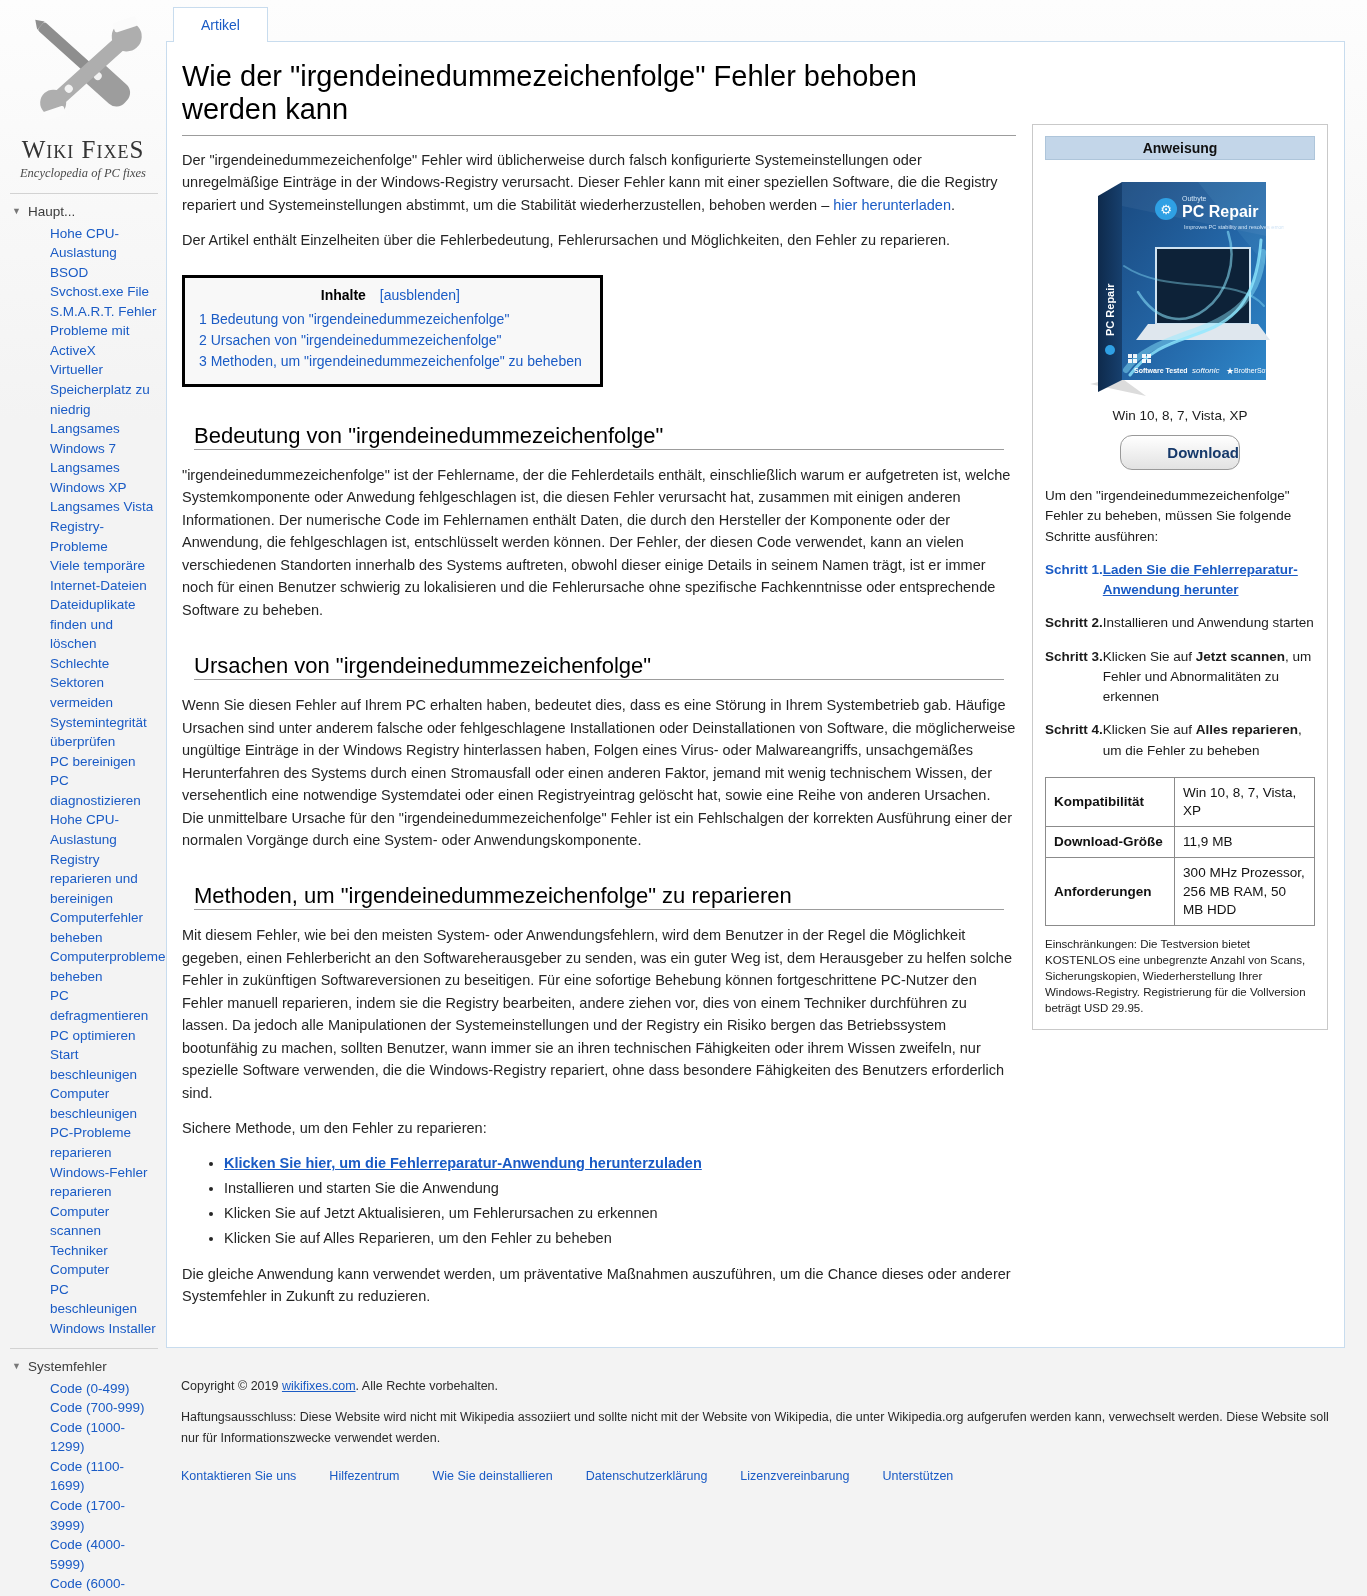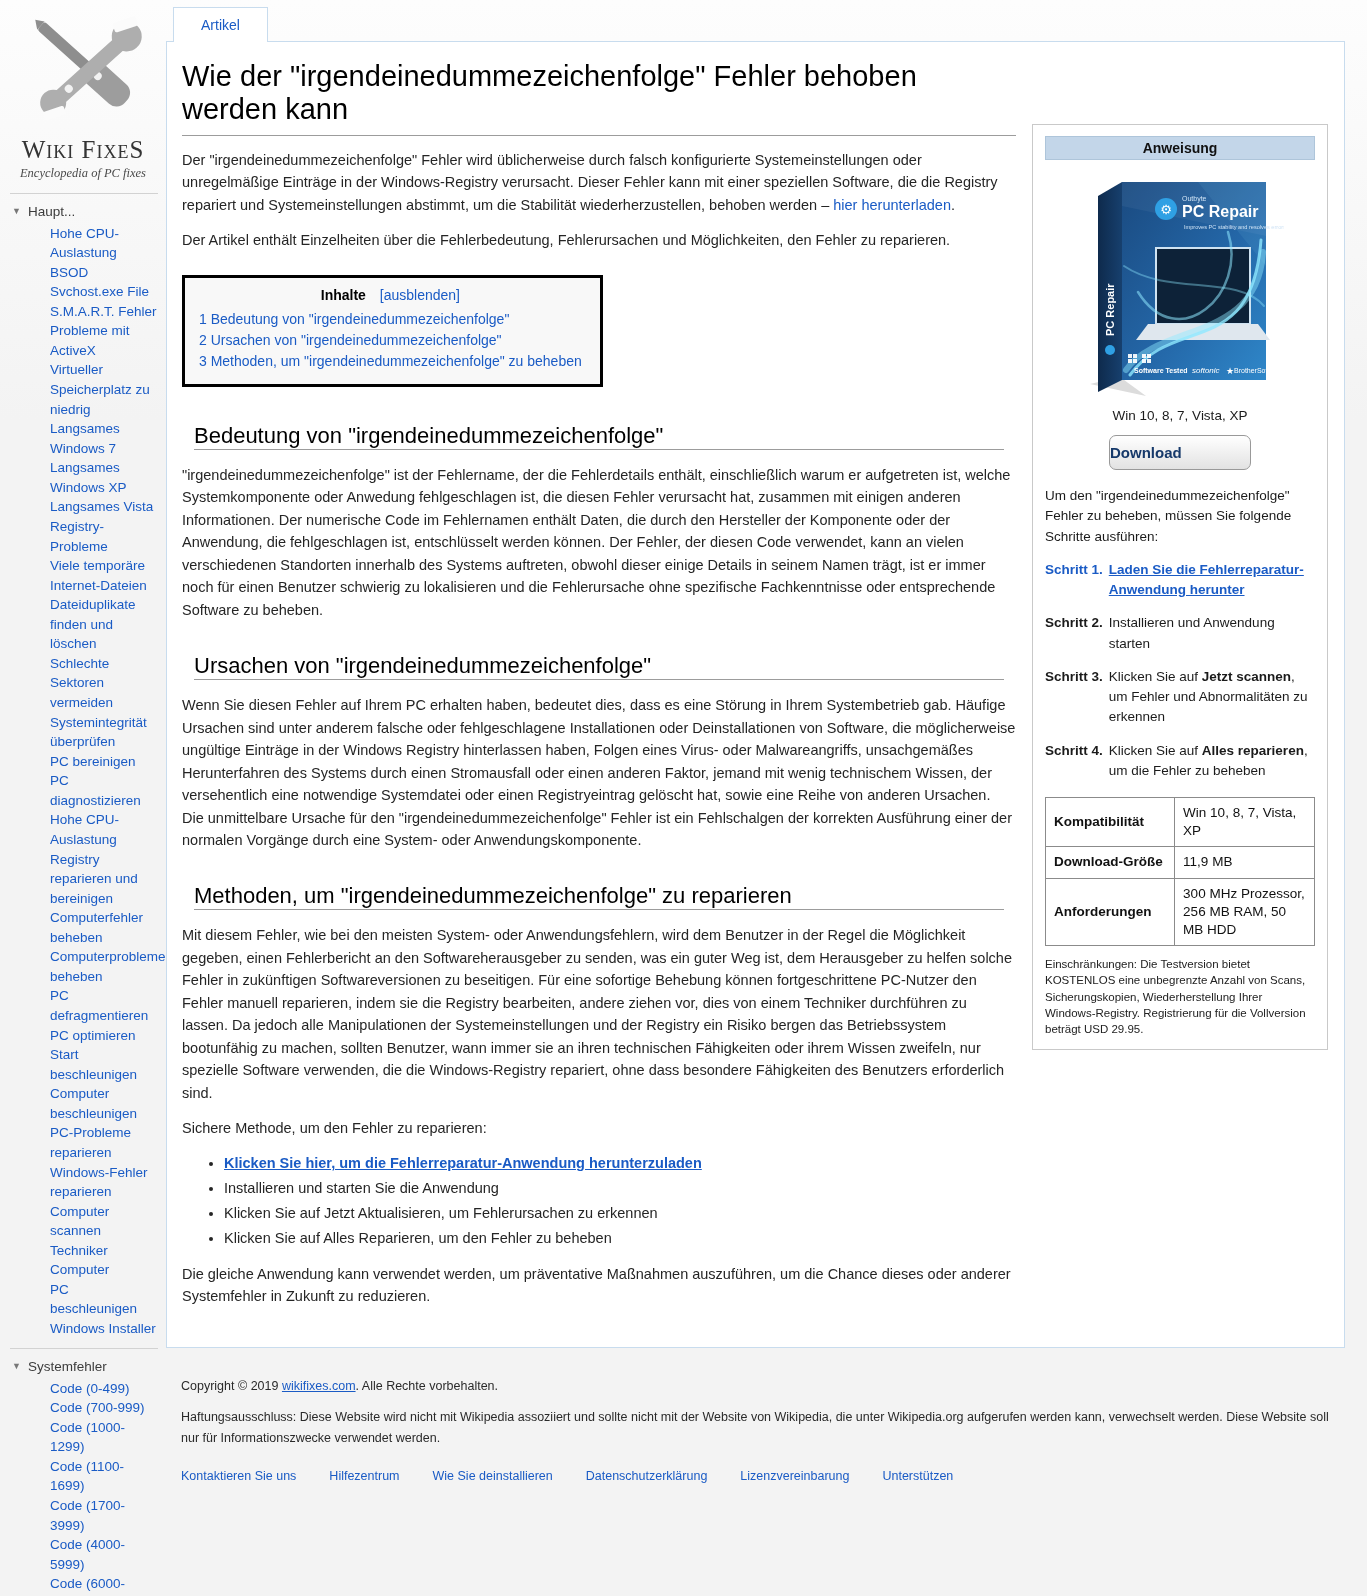--- a/index.html
+++ b/index.html
@@ -50,24 +50,24 @@
 
   ul.bullets { margin:10px 0 14px; padding-left:42px; }
   ul.bullets li { font-size:14.5px; line-height:1.45; margin:4px 0; }
   a.dl-link { font-weight:bold; text-decoration:underline; }
 
   
   .instr { border:1px solid #c9c9c9; background:#fff; padding:11px 12px 12px; }
   .instr-head { background:#c3d6e9; border:1px solid #aec5da; text-align:center; font-weight:bold; font-size:14px; color:#111; padding:3px 0; }
   .product-wrap { text-align:center; padding:14px 0 2px; }
   .compat { font-size:13.5px; text-align:center; margin:4px 0 12px; color:#1b1b1b; }
-  .dl-btn { display:block; margin:0 auto 16px; width:142px; padding:8px 0; background:linear-gradient(#ffffff,#e2e2e2); border:1px solid #999; border-radius:7px; font-weight:bold; font-size:15px; color:#16396a; text-align:left; cursor:pointer; font-family:inherit; }
+  .dl-btn { display:block; margin:0 auto 16px; width:120px; padding:8px 0; background:linear-gradient(#ffffff,#e2e2e2); border:1px solid #999; border-radius:12px; font-weight:bold; font-size:15px; color:#16396a; text-align:right; cursor:pointer; font-family:inherit; }
   .steps-intro { font-size:13.5px; line-height:1.5; color:#1b1b1b; margin:4px 0 2px; }
   .step { display:flex; font-size:13.5px; line-height:1.5; margin:13px 0; color:#1b1b1b; }
-  .step-label { font-weight:bold; white-space:nowrap; margin-right:6px; }
+  .step-label { font-weight:bold; white-space:nowrap; }
   .step-label.blue { color:var(--link); }
   .step-body a { font-weight:bold; text-decoration:underline; }
   .spec-table { border-collapse:collapse; width:100%; margin-top:16px; font-size:13.5px; color:#111; }
   .spec-table td { border:1px solid #8b8b8b; padding:6px 8px; vertical-align:middle; line-height:1.35; }
   .spec-table td.lbl { font-weight:bold; width:48%; }
   .fine { font-size:11.5px; line-height:1.4; color:#222; margin-top:10px; }
 
   
   .footer { padding:18px 16px 14px 15px; font-size:12.5px; color:#2a2a2a; }
   .footer p { margin:10px 0; line-height:1.7; }

